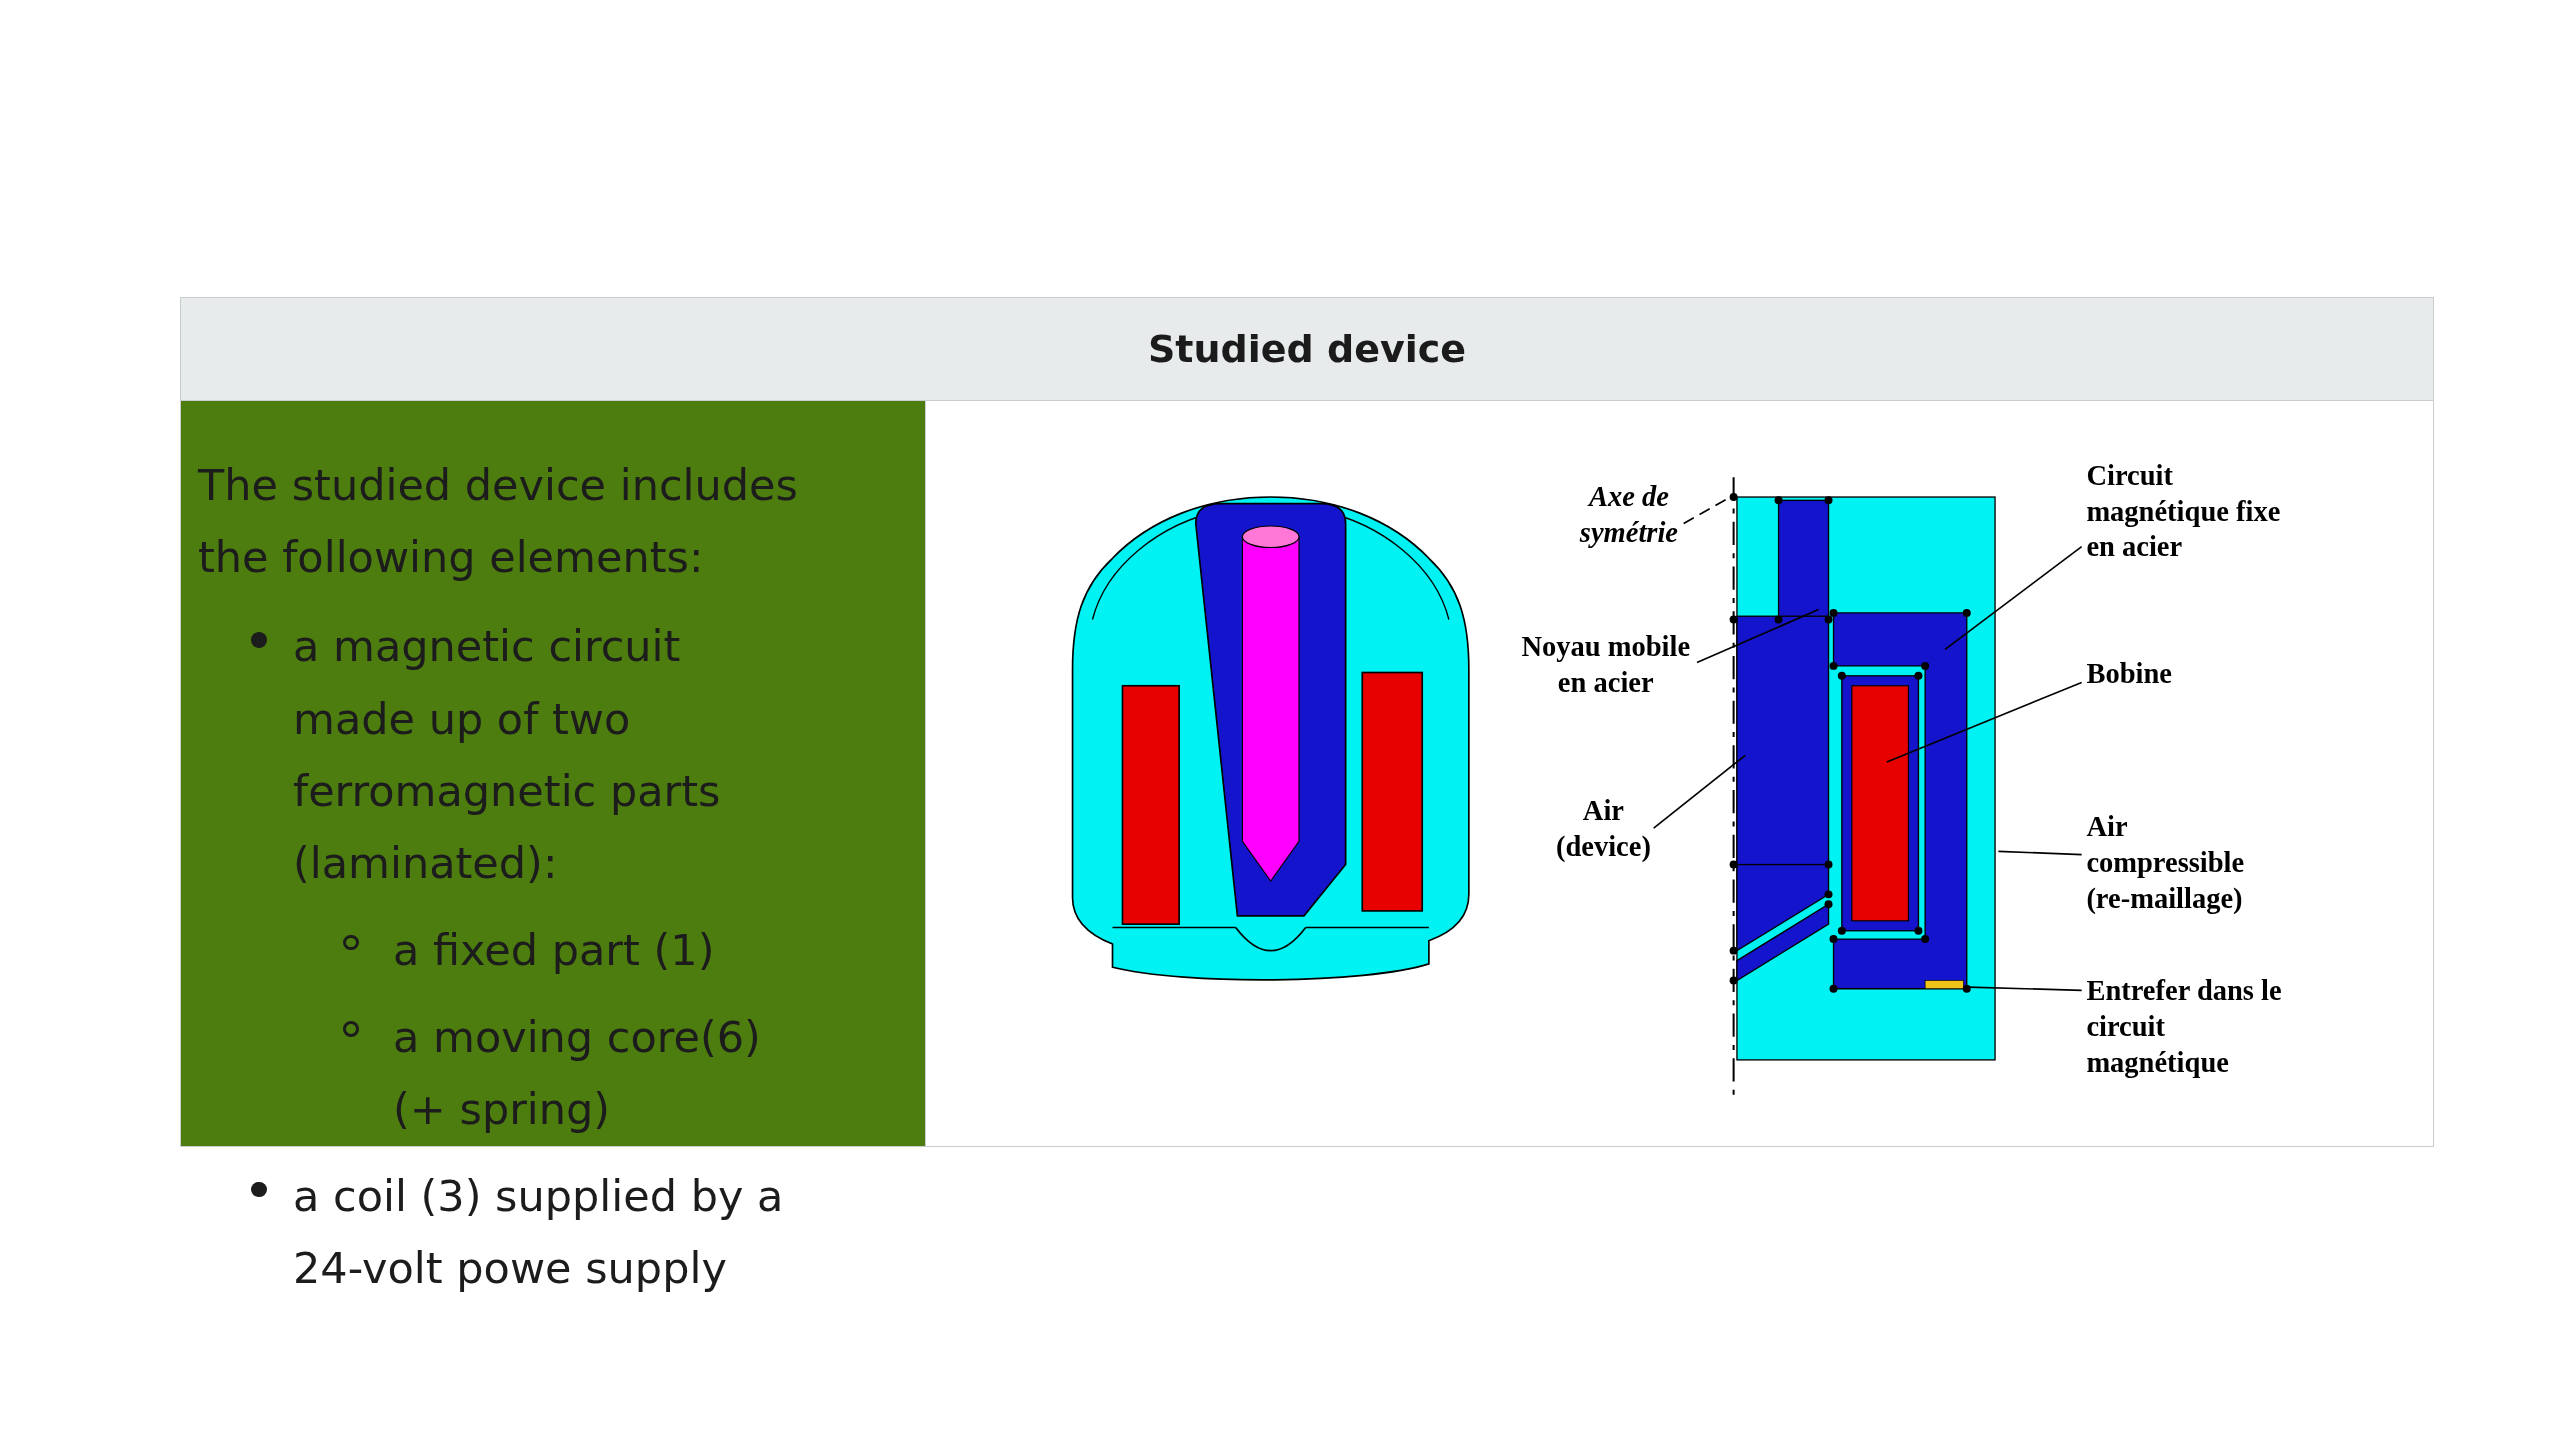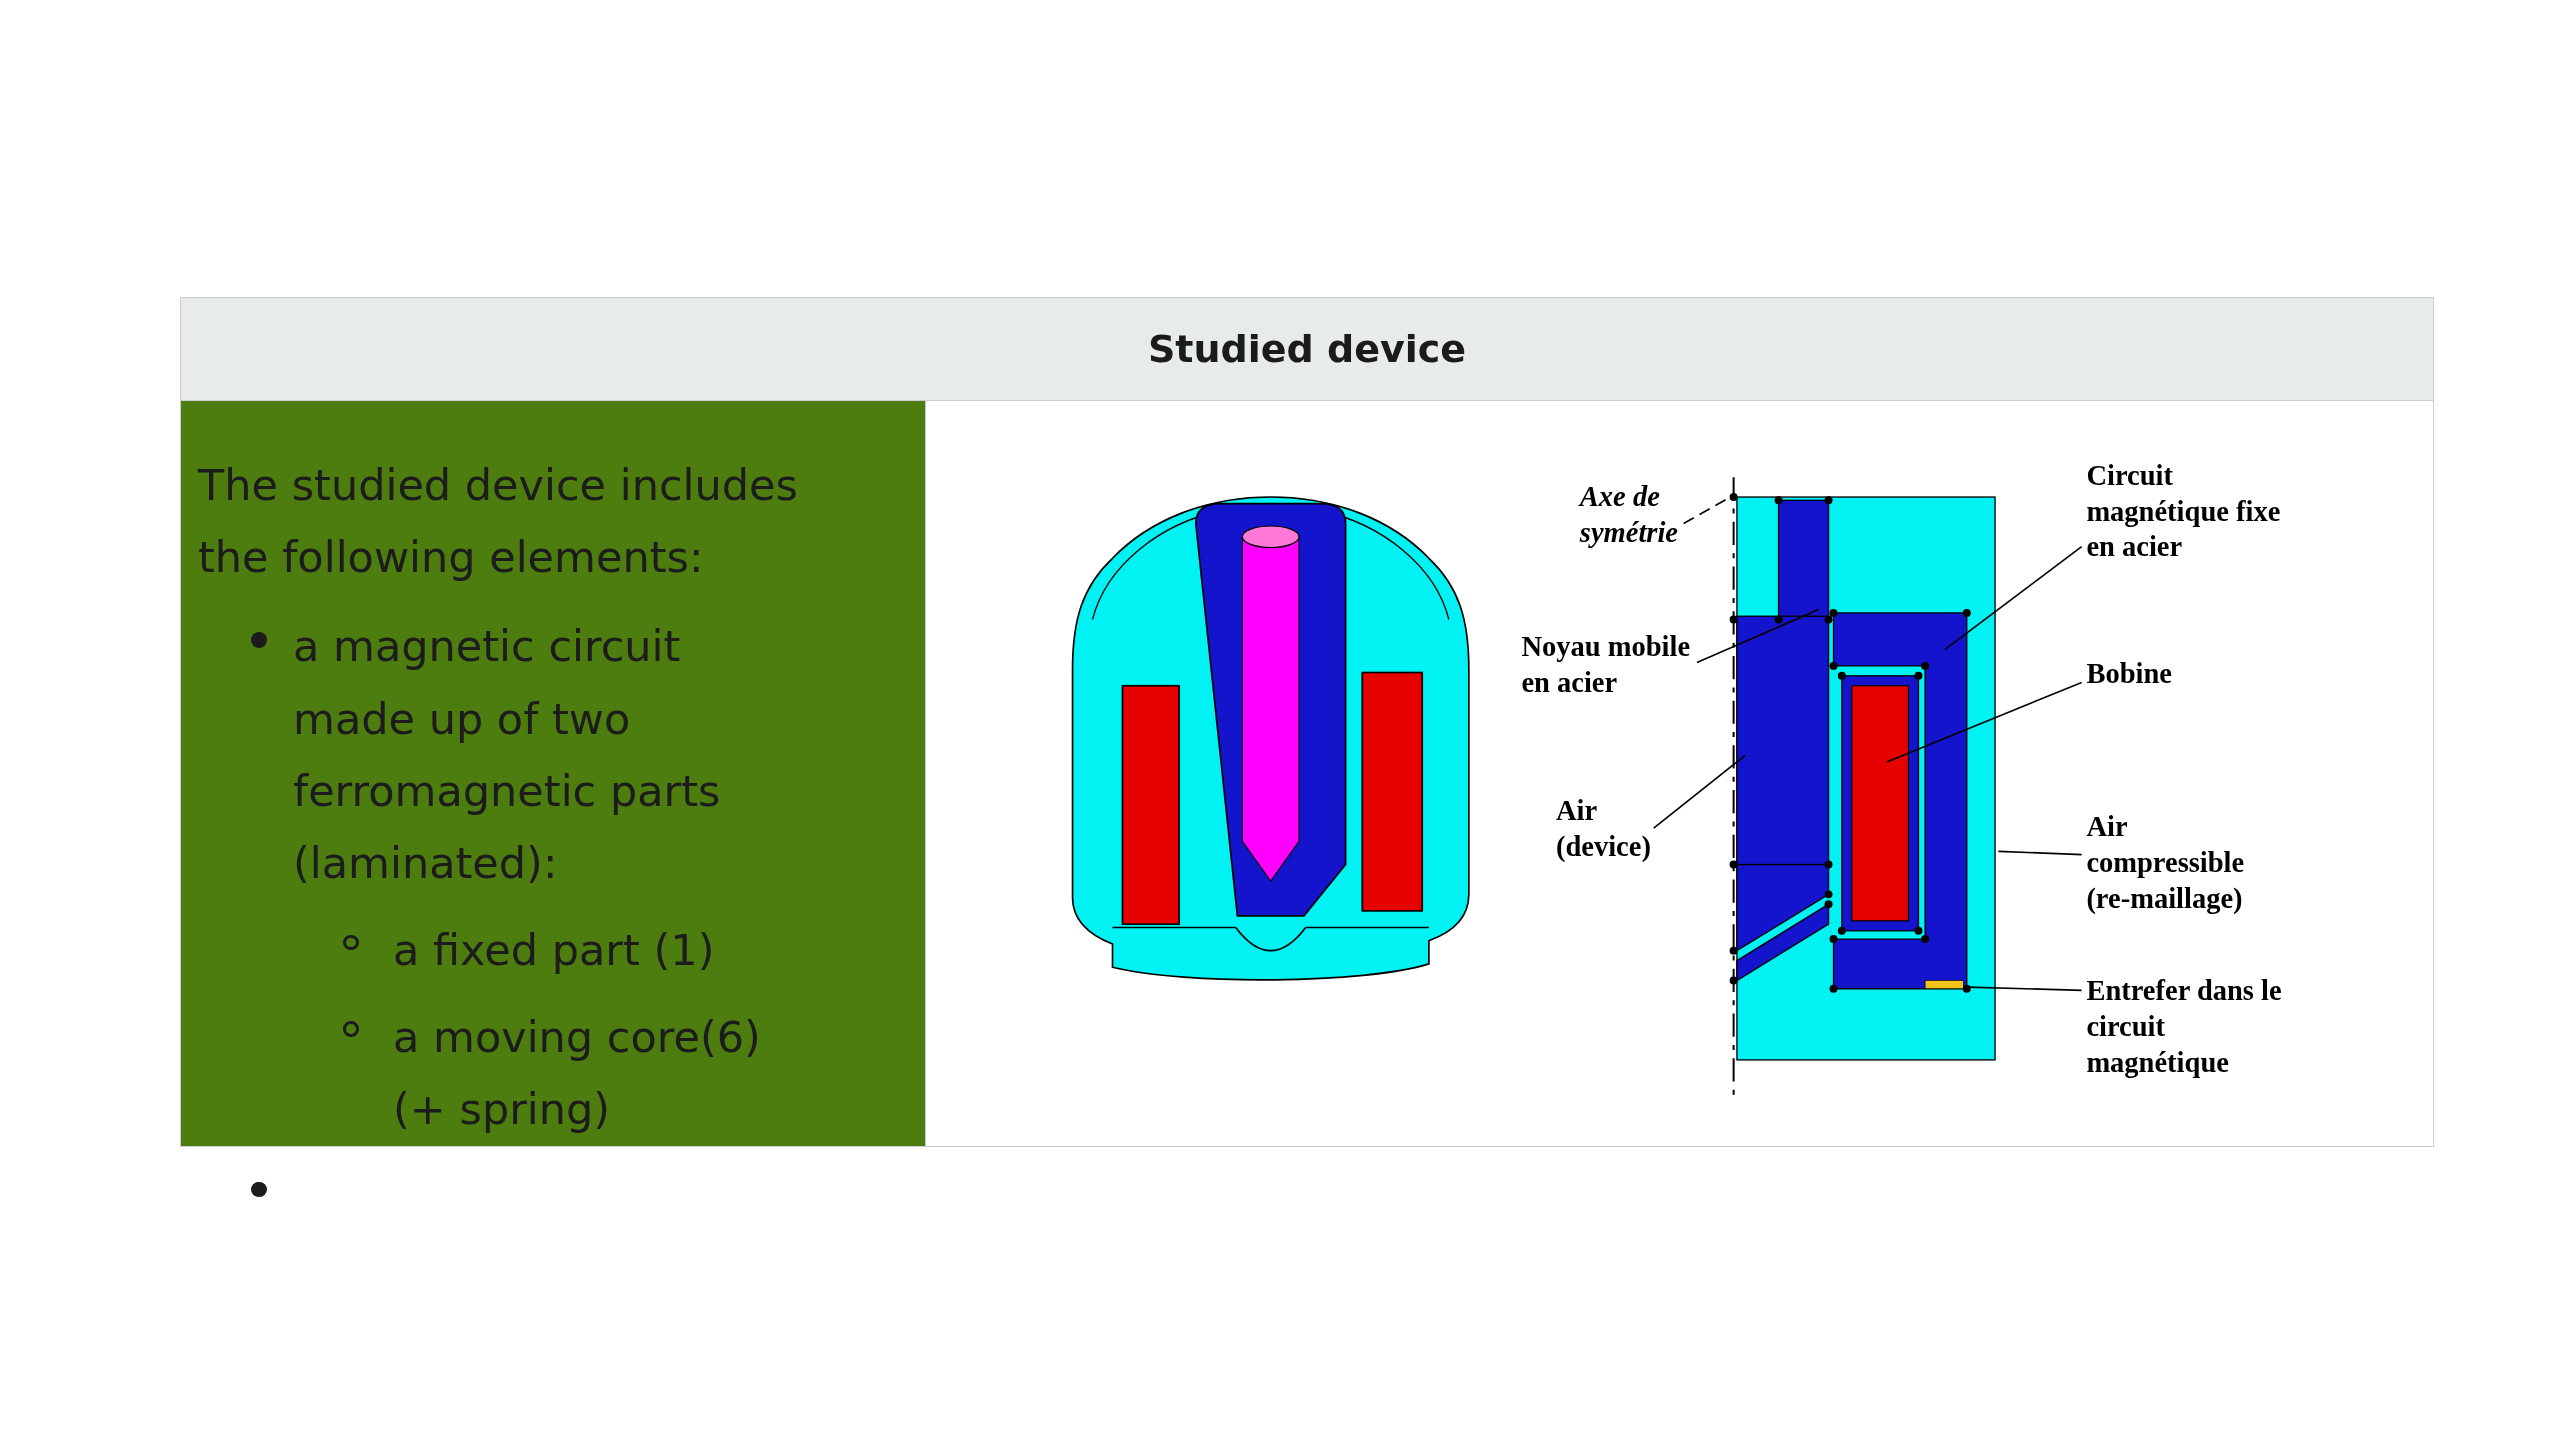--- a/index.html
+++ b/index.html
@@ -52,21 +52,21 @@
   }
   .sub-item .b-text{max-width:388px;}
   .fig-cell{flex:1;position:relative;background:#ffffff;}
   .fig-svg{position:absolute;left:0;top:0;width:100%;height:100%;}
   .fig-label{
     position:absolute;
     font-family:"Liberation Serif","DejaVu Serif",serif;
     font-weight:700;font-size:28.5px;line-height:1.26;color:#000000;
   }
   .fig-label span{display:block;white-space:nowrap;}
-  .right-align{text-align:left;}
+  .right-align{text-align:center;}
   .italic{font-style:italic;}
 </style>
 </head>
 <body>
 
 <div class="page">
   <div class="panel">
 
     <div class="panel-header">
       <div class="panel-title">Studied device</div>
@@ -86,20 +86,21 @@
                 <span class="b-text">a fixed part (1)</span>
               </li>
               <li class="sub-item">
                 <span class="sub-marker"></span>
                 <span class="b-text">a moving core(6) (+ spring)</span>
               </li>
             </ul>
           </li>
           <li class="b-item">
             <span class="b-marker"></span>
+            <span class="b-text">a coil (3) supplied by a 24-volt powe supply</span>
           </li>
         </ul>
       </div>
 
       <div class="fig-cell">
 
         <svg class="fig-svg" viewBox="0 0 905 450" preserveAspectRatio="none">
 
           <g>
 

